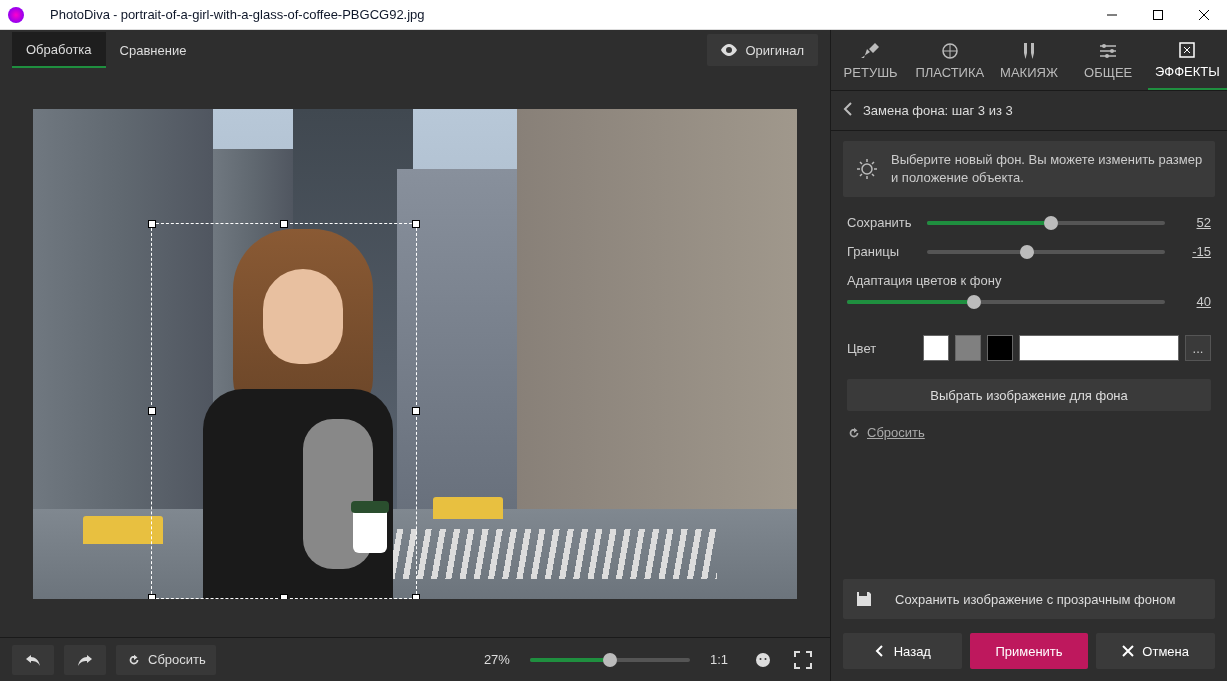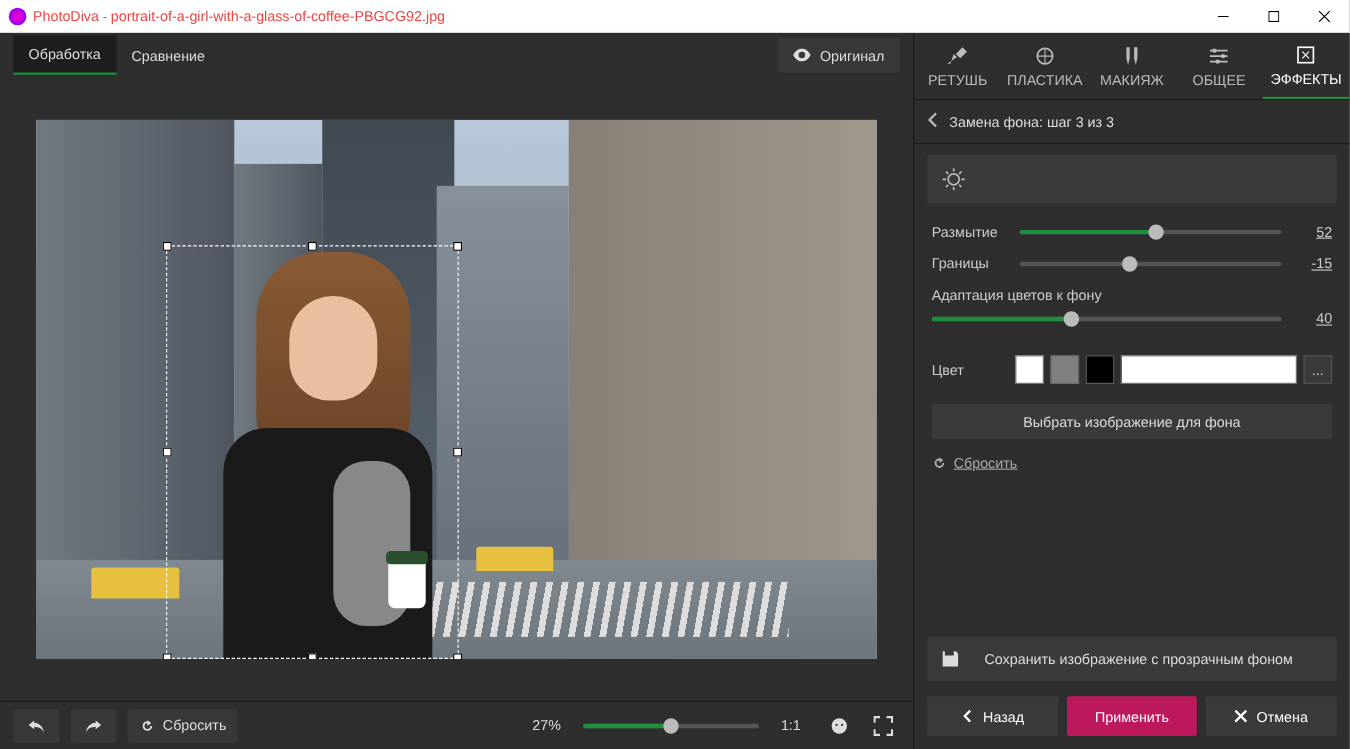--- a/index.html
+++ b/index.html
@@ -1,19 +1,19 @@
 <!DOCTYPE html>
 <html><head>
 <meta charset="utf-8">
 <style>
 * { margin:0; padding:0; box-sizing:border-box; font-family:"Segoe UI",Arial,sans-serif; font-size:13px; }
 body { background:#fff; width:1227px; height:681px; overflow:hidden; }
 .titlebar { height:30px; background:#fff; display:flex; align-items:center; padding:0 0 0 8px; border-bottom:1px solid #ddd; }
 .titlebar .logo { width:16px; height:16px; border-radius:50%; background:radial-gradient(circle,#ff00cc,#6600ff); margin-right:6px; }
-.titlebar .title { flex:1; color:#ef4444; font-size:12px; }
+.titlebar .title { flex:1; color:#0f172a; font-size:12px;margin-left:20px; }
 .titlebar .wbtn { width:46px; height:30px; display:flex; align-items:center; justify-content:center; color:#000; cursor:pointer; }
 .titlebar .wbtn svg { width:10px; height:10px; }
 .app { background:#2e2e2e; height:651px; display:flex; flex-direction:column; }
 .menubar { height:40px; display:flex; align-items:center; padding:0 10px; gap:0; }
 .menubar .mitem { color:#ddd; padding:0 12px; height:40px; display:flex; align-items:center; cursor:pointer; }
 .menubar .spacer { flex:1; }
 .save-btn { background:#1f8f3f; color:#fff; height:30px; padding:0 18px; display:flex; align-items:center; gap:6px; border-radius:2px; cursor:pointer; margin-right:6px; }
 .save-btn svg { width:14px; height:14px; fill:#fff; }
 .content { flex:1; display:flex; }
 .left { flex:1; display:flex; flex-direction:column; background:#2e2e2e; }
@@ -257,26 +257,27 @@
               <path d="M8 1L2 7l6 6" fill="none" stroke="#bbb" stroke-width="2"></path>
             </svg></div>
         <div class="steptext">Замена фона: шаг 3 из 3</div>
       </div>
 
       <div class="hintbox">
         <svg viewBox="0 0 24 24">
             <circle cx="12" cy="12" r="5"></circle>
             <path d="M12 2v3M12 19v3M2 12h3M19 12h3M5 5l2 2M17 17l2 2M19 5l-2 2M5 19l2-2"></path>
           </svg>
+        <div class="htext">Выберите новый фон. Вы можете изменить размер и положение объекта.</div>
       </div>
 
       <div class="sliders">
         <div class="srow inline">
           <div class="slabel">
-              <span class="inline-label">Размытие</span>
+              <span class="inline-label">Сохранить</span>
             </div>
           <div class="strack">
               <div class="sfill" style="width:52%"></div>
               <div class="shandle" style="left:52%"></div>
             </div>
           <div class="sval">52</div>
         </div>
         <div class="srow inline">
           <div class="slabel">
               <span class="inline-label">Границы</span>

